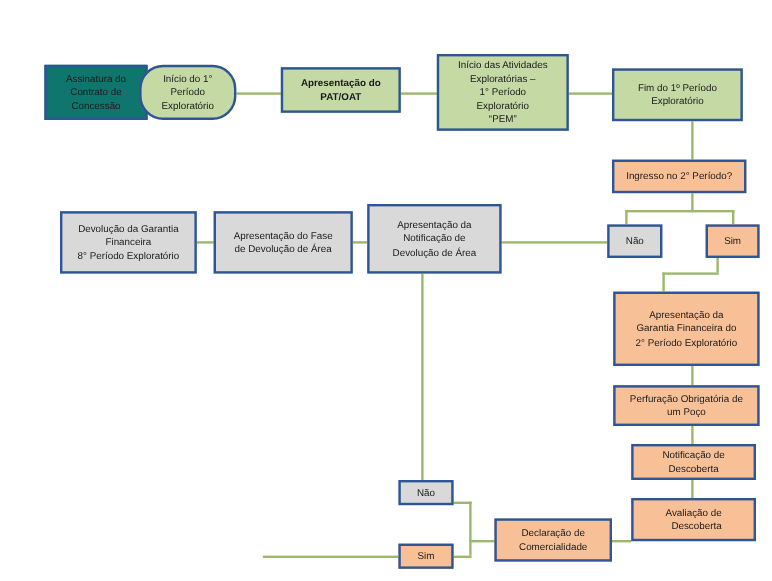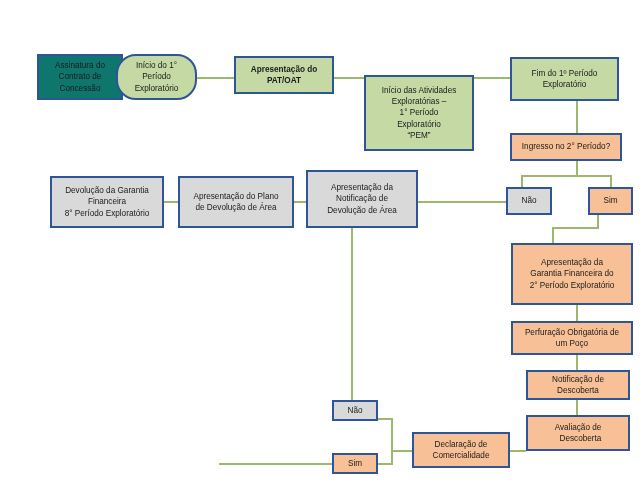--- a/index.html
+++ b/index.html
@@ -111,21 +111,21 @@
   <div class="conn h" style="left:293px; top:201px; width:14px;"></div>
 
   <div class="node blue" style="left:11px;  top:54px;  width:86px;  height:46px;">Assinatura do
 Contrato de
 Concessão</div>
   <div class="node green" style="left:116px; top:54px;  width:81px;  height:46px;border-radius:20px;">Início do 1°
 Período
 Exploratório</div>
   <div class="node green" style="left:234px; top:56px;  width:100px; height:38px;font-weight:bold;">Apresentação do
 PAT/OAT</div>
-  <div class="node green" style="left:364px; top:45px;  width:110px; height:76px;margin-top:30px;">Início das Atividades
+  <div class="node green" style="left:364px; top:45px;  width:110px; height:64px;">Início das Atividades
 Exploratórias –
 1° Período
 Exploratório
 “PEM”</div>
   <div class="node green" style="left:510px; top:57px;  width:109px; height:44px;">Fim do 1º Período
 Exploratório</div>
 
   <div class="node orange" style="left:510px; top:133px; width:112px; height:28px;">Ingresso no 2° Período?</div>
   <div class="node gray" style="left:506px; top:187px; width:46px;  height:28px;">Não</div>
   <div class="node orange" style="left:588px; top:187px; width:45px;  height:28px;">Sim</div>
@@ -141,19 +141,19 @@
 Descoberta</div>
   <div class="node orange" style="left:412px; top:432px; width:98px;  height:36px;">Declaração de
 Comercialidade</div>
 
   <div class="node gray" style="left:332px; top:400px; width:46px;  height:21px;">Não</div>
   <div class="node orange" style="left:332px; top:453px; width:46px;  height:21px;">Sim</div>
 
   <div class="node gray" style="left:50px;  top:176px; width:114px; height:52px;">Devolução da Garantia
 Financeira
 8° Período Exploratório</div>
-  <div class="node gray" style="left:178px; top:176px; width:116px; height:52px;">Apresentação do Plano
+  <div class="node gray" style="left:178px; top:176px; width:116px; height:52px;">Apresentação do Fase
 de Devolução de Área</div>
   <div class="node gray" style="left:306px; top:170px; width:112px; height:58px;">Apresentação da
 Notificação de
 Devolução de Área</div>
 
 </div>
 
 </body></html>

